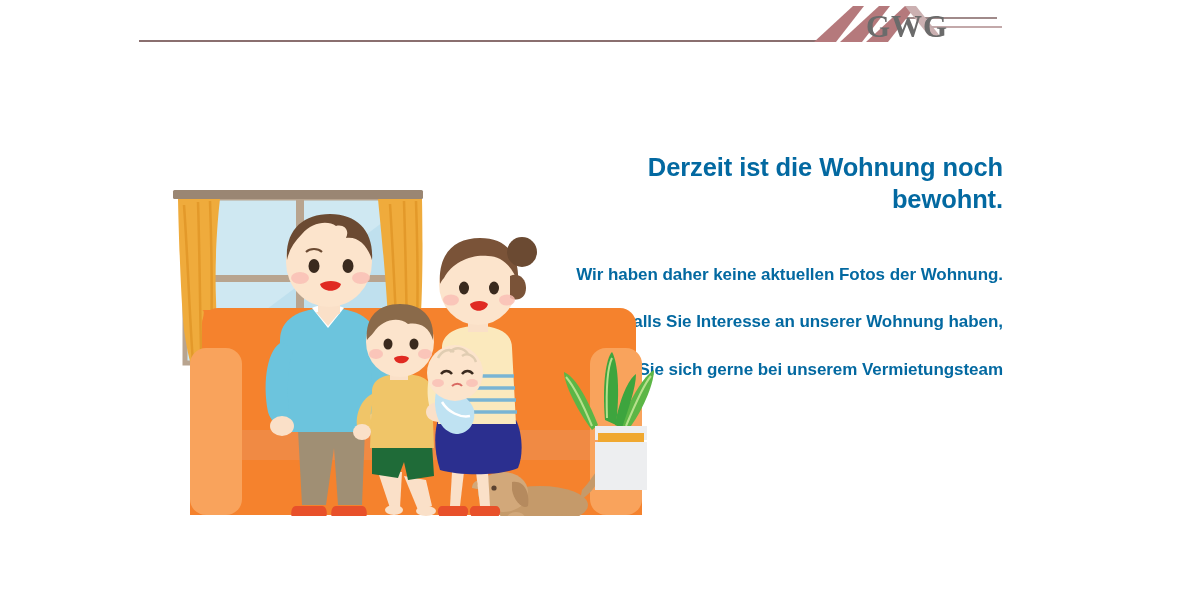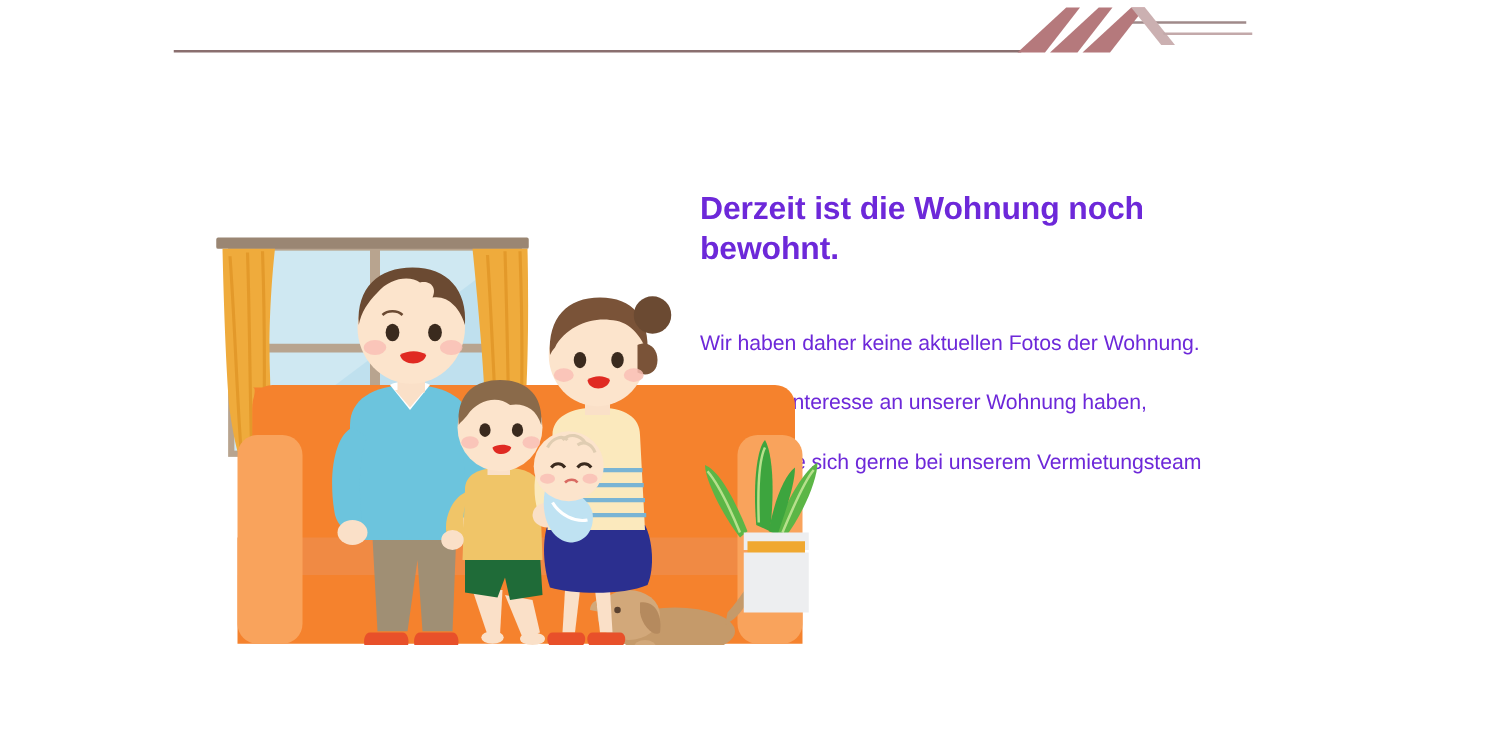--- a/index.html
+++ b/index.html
@@ -55,33 +55,33 @@
     letter-spacing: 1px;
     color: #6b6b6b;
   }
 
   
   #text-block {
     position: absolute;
     left: 560px;
     top: 152px;
     width: 443px;
-    text-align: left;
-    color: #6d28d9;
+    text-align: right;
+    color: #0369a1;
   }
   #headline {
     font-size: 25.5px;
     font-weight: bold;
     line-height: 1.25;
     margin: 0 0 44px 0;
     letter-spacing: -0.1px;
   }
   .body-line {
     font-size: 17px;
-    font-weight: normal;
+    font-weight: bold;
     line-height: 30.5px;
     letter-spacing: -0.05px;
     white-space: nowrap;
   }
 
   
   #illustration {
     position: absolute;
     left: 150px;
     top: 180px;
@@ -99,20 +99,21 @@
 
   <svg id="logo" viewBox="0 0 196 48">
     <g fill="#b5797c">
       <polygon points="8,42 30,42 58,6 47,6"></polygon>
       <polygon points="34,42 56,42 84,6 73,6"></polygon>
       <polygon points="60,42 82,42 110,6 99,6"></polygon>
     </g>
     <polygon points="99,6 110,6 134,36 123,36" fill="#cbb0b1"></polygon>
     <polygon points="124,26 196,26 196,28 125,28" fill="#c3a9aa"></polygon>
   </svg>
+  <div class="logo-word">GWG</div>
 </div>
 
 <div id="text-block">
   <h1 id="headline">Derzeit ist die Wohnung noch bewohnt.</h1>
   <p class="body-line">Wir haben daher keine aktuellen Fotos der Wohnung.</p>
   <p class="body-line">Falls Sie Interesse an unserer Wohnung haben,</p>
   <p class="body-line">melden Sie sich gerne bei unserem Vermietungsteam</p>
 </div>
 
 <div id="illustration">

